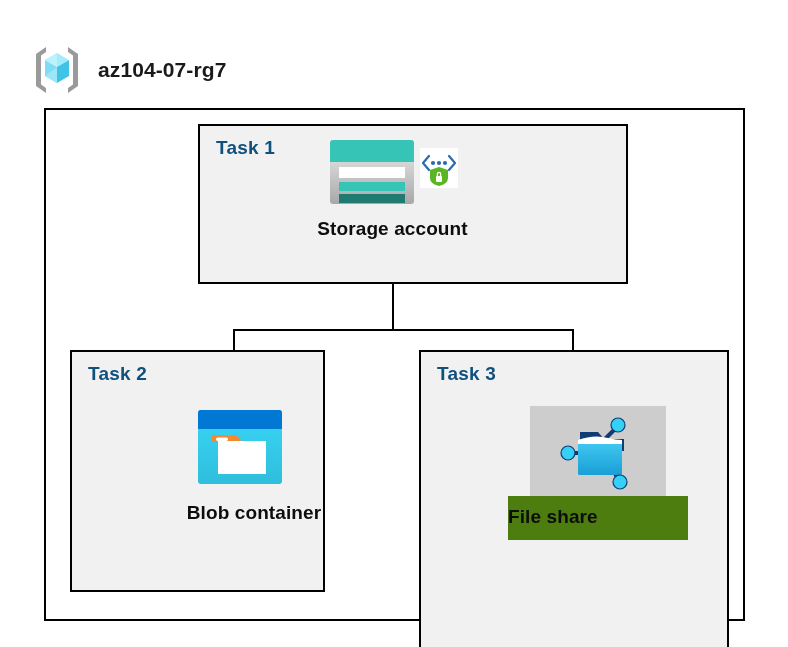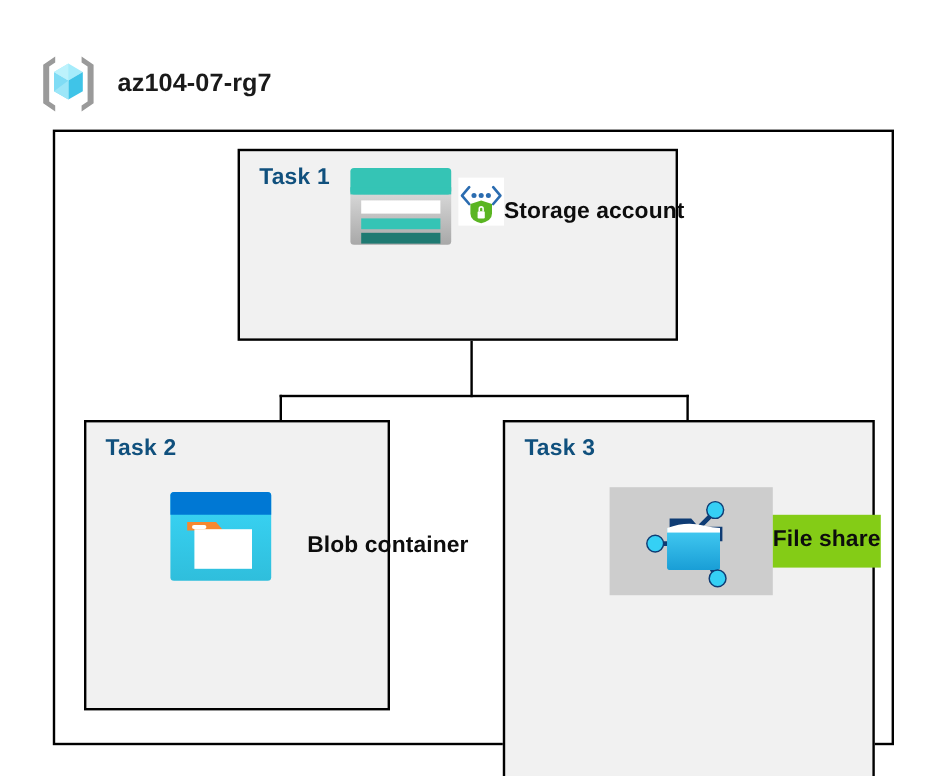--- a/index.html
+++ b/index.html
@@ -58,38 +58,39 @@
     box-sizing: border-box;
   }
 
   
   .task-box {
     position: absolute;
     background: #f1f1f1;
     border: 2px solid #000000;
     box-sizing: border-box;
   }
-  #task-1 { left: 198px; top: 106px; width: 367px; height: 160px; }
+  #task-1 { left: 198px; top: 106px; width: 430px; height: 160px; }
   #task-2 { left: 70px;  top: 332px; width: 255px; height: 242px; }
   #task-3 { left: 419px; top: 332px; width: 310px; height: 306px; }
 
   .task-label {
     position: absolute;
     left: 16px;
     top: 11px;
     font-size: 19px;
     font-weight: bold;
     color: #10507d;
     letter-spacing: 0.2px;
   }
 
   
   .node {
     position: absolute;
     display: flex;
+    flex-direction: column;
     align-items: center;
   }
   .node-caption {
     font-size: 19px;
     font-weight: bold;
     color: #0d0d0d;
     white-space: nowrap;
     letter-spacing: 0.1px;
   }
   #node-storage-account { left: 290px; top: 118px; width: 205px; }
@@ -97,23 +98,23 @@
 
   #node-blob-container { left: 140px; top: 390px; width: 200px; }
   #node-blob-container .node-caption { margin-top: 16px; margin-left: 28px; }
 
   #node-file-share { left: 508px; top: 388px; width: 180px; }
   #node-file-share .icon-plate {
     background: #cdcdcd;
     padding: 6px 28px 4px 28px;
   }
   #node-file-share .node-caption {
-    background: #84cc16;
+    background: #4d7c0f;
     width: 180px;
-    text-align: right;
+    text-align: left;
     padding: 10px 0 12px 0;
     margin-top: 0;
   }
 
   .icon-wrap { line-height: 0; }
 
   
   .connector {
     position: absolute;
     background: #000000;

